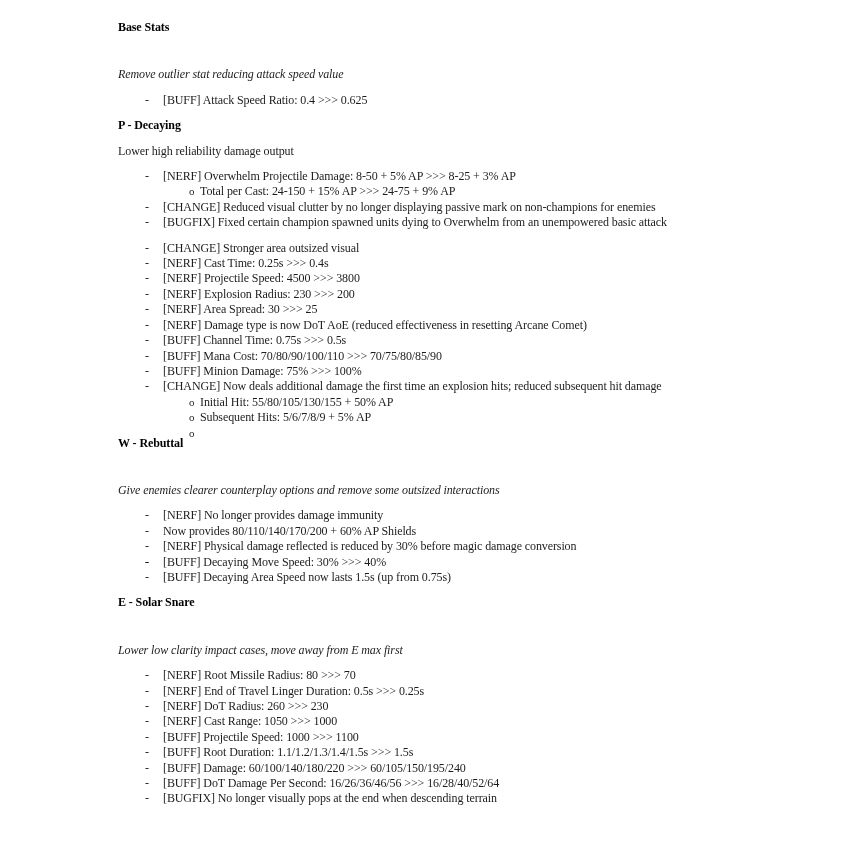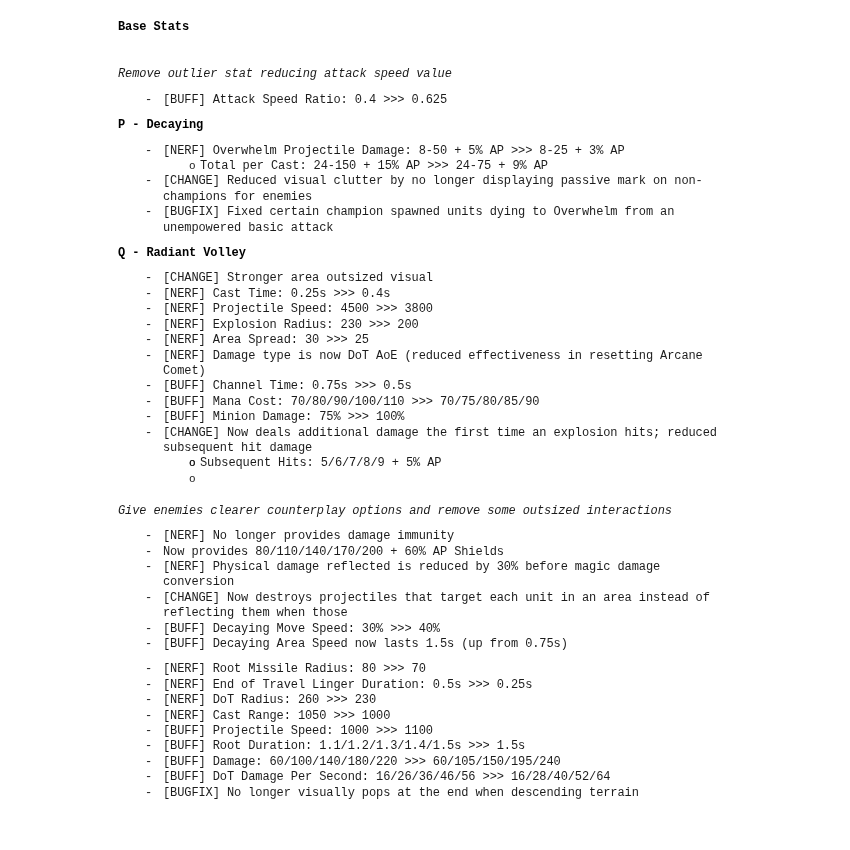--- a/index.html
+++ b/index.html
@@ -4,21 +4,21 @@
 <style>
   * { box-sizing: border-box; }
   html, body { margin: 0; padding: 0; }
   body {
     width: 850px; height: 850px;
     background: #ffffff;
     overflow: hidden;
   }
   .page {
     width: 850px; height: 806px;
-    font-family: Liberation Mono, monospace;
+    font-family: Liberation Serif, serif;
     font-size: 12px;
     line-height: 15.4px;
     color: #1c1c1c;
     letter-spacing: -0.1px;
   }
   .content {
     padding: 20px 114px 0 118px;
   }
   .heading {
     font-weight: bold;
@@ -47,41 +47,41 @@
         <p class="desc italic">Remove outlier stat reducing attack speed value</p>
         <div class="list">
           <div class="li lvl1">
             <span class="marker">-</span>
             <span class="txt">[BUFF] Attack Speed Ratio: 0.4 &gt;&gt;&gt; 0.625</span>
           </div>
         </div>
       </div>
       <div class="section">
         <p class="heading">P - Decaying</p>
+        <p class="desc">Lower high reliability damage output</p>
         <div class="list">
           <div class="li lvl1">
             <span class="marker">-</span>
             <span class="txt">[NERF] Overwhelm Projectile Damage: 8-50 + 5% AP &gt;&gt;&gt; 8-25 + 3% AP</span>
           </div>
           <div class="li lvl2">
             <span class="marker">o</span>
             <span class="txt">Total per Cast: 24-150 + 15% AP &gt;&gt;&gt; 24-75 + 9% AP</span>
           </div>
           <div class="li lvl1">
             <span class="marker">-</span>
             <span class="txt">[CHANGE] Reduced visual clutter by no longer displaying passive mark on non-champions for enemies</span>
           </div>
           <div class="li lvl1">
             <span class="marker">-</span>
             <span class="txt">[BUGFIX] Fixed certain champion spawned units dying to Overwhelm from an unempowered basic attack</span>
           </div>
         </div>
       </div>
       <div class="section">
-        <p class="heading">Q - Radiant Volley</p>
         <div class="list">
           <div class="li lvl1">
             <span class="marker">-</span>
             <span class="txt">[CHANGE] Stronger area outsized visual</span>
           </div>
           <div class="li lvl1">
             <span class="marker">-</span>
             <span class="txt">[NERF] Cast Time: 0.25s &gt;&gt;&gt; 0.4s</span>
           </div>
           <div class="li lvl1">
@@ -111,62 +111,65 @@
           <div class="li lvl1">
             <span class="marker">-</span>
             <span class="txt">[BUFF] Minion Damage: 75% &gt;&gt;&gt; 100%</span>
           </div>
           <div class="li lvl1">
             <span class="marker">-</span>
             <span class="txt">[CHANGE] Now deals additional damage the first time an explosion hits; reduced subsequent hit damage</span>
           </div>
           <div class="li lvl2">
             <span class="marker">o</span>
+            <span class="txt">Initial Hit: 55/80/105/130/155 + 50% AP</span>
           </div>
           <div class="li lvl2">
             <span class="marker">o</span>
             <span class="txt">Subsequent Hits: 5/6/7/8/9 + 5% AP</span>
           </div>
           <div class="li lvl2">
             <span class="marker">o</span>
           </div>
         </div>
       </div>
       <div class="section">
+        <p class="heading">W - Rebuttal</p>
         <p class="desc italic">Give enemies clearer counterplay options and remove some outsized interactions</p>
         <div class="list">
           <div class="li lvl1">
             <span class="marker">-</span>
             <span class="txt">[NERF] No longer provides damage immunity</span>
           </div>
           <div class="li lvl1">
             <span class="marker">-</span>
             <span class="txt">Now provides 80/110/140/170/200 + 60% AP Shields</span>
           </div>
           <div class="li lvl1">
             <span class="marker">-</span>
             <span class="txt">[NERF] Physical damage reflected is reduced by 30% before magic damage conversion</span>
           </div>
           <div class="li lvl1">
             <span class="marker">-</span>
             <span class="txt">
-              <span class="txt">[CHANGE] Now destroys projectiles that target each unit in an area instead of reflecting them when those</span>
             </span>
           </div>
           <div class="li lvl1">
             <span class="marker">-</span>
             <span class="txt">[BUFF] Decaying Move Speed: 30% &gt;&gt;&gt; 40%</span>
           </div>
           <div class="li lvl1">
             <span class="marker">-</span>
             <span class="txt">[BUFF] Decaying Area Speed now lasts 1.5s (up from 0.75s)</span>
           </div>
         </div>
       </div>
       <div class="section">
+        <p class="heading">E - Solar Snare</p>
+        <p class="desc italic">Lower low clarity impact cases, move away from E max first</p>
         <div class="list">
           <div class="li lvl1">
             <span class="marker">-</span>
             <span class="txt">[NERF] Root Missile Radius: 80 &gt;&gt;&gt; 70</span>
           </div>
           <div class="li lvl1">
             <span class="marker">-</span>
             <span class="txt">[NERF] End of Travel Linger Duration: 0.5s &gt;&gt;&gt; 0.25s</span>
           </div>
           <div class="li lvl1">

